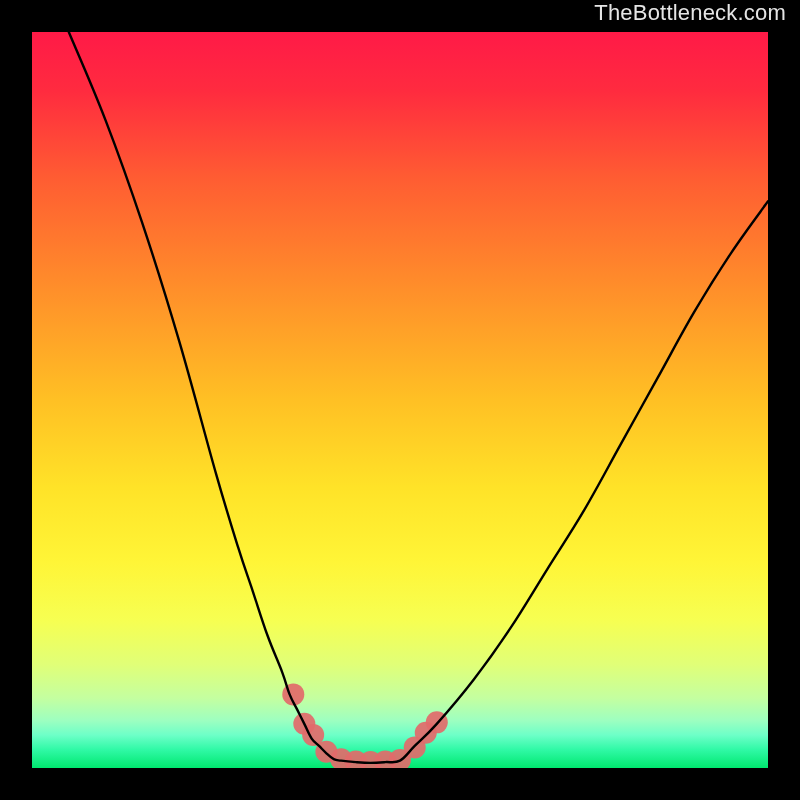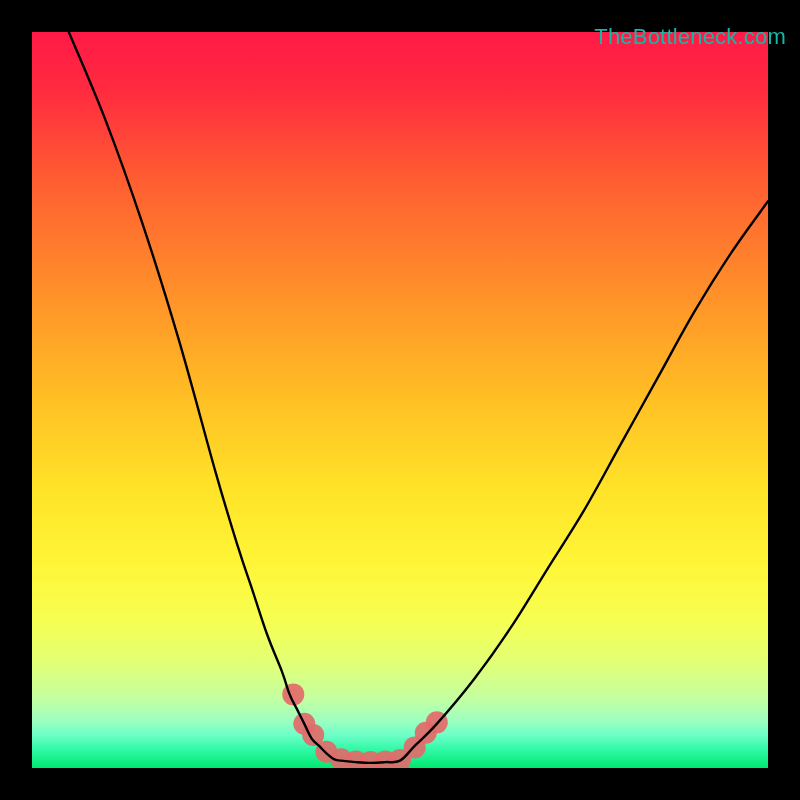--- a/index.html
+++ b/index.html
@@ -24,23 +24,23 @@
     width: 736px;
     height: 736px;
     overflow: hidden;
   }
   .gradient {
     position: absolute;
     left: 0; top: 0; right: 0; bottom: 0;
   }
   .watermark {
     position: absolute;
-    top: 24px;
+    top: 0;
     right: 14px;
-    color: #14b8a6;
+    color: #e5e5e5;
     font-size: 22px;
     font-weight: 500;
     letter-spacing: 0.2px;
   }
   svg.curves {
     position: absolute;
     left: 0; top: 0;
     width: 736px;
     height: 736px;
   }

